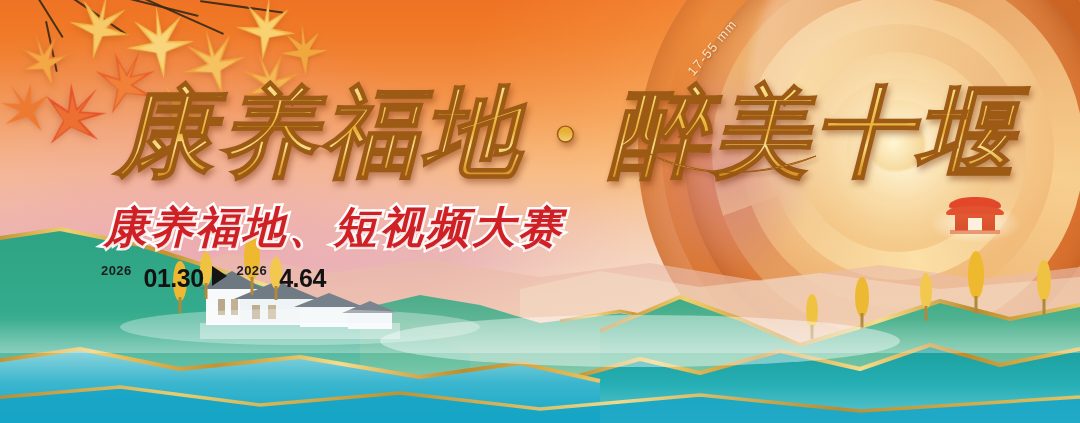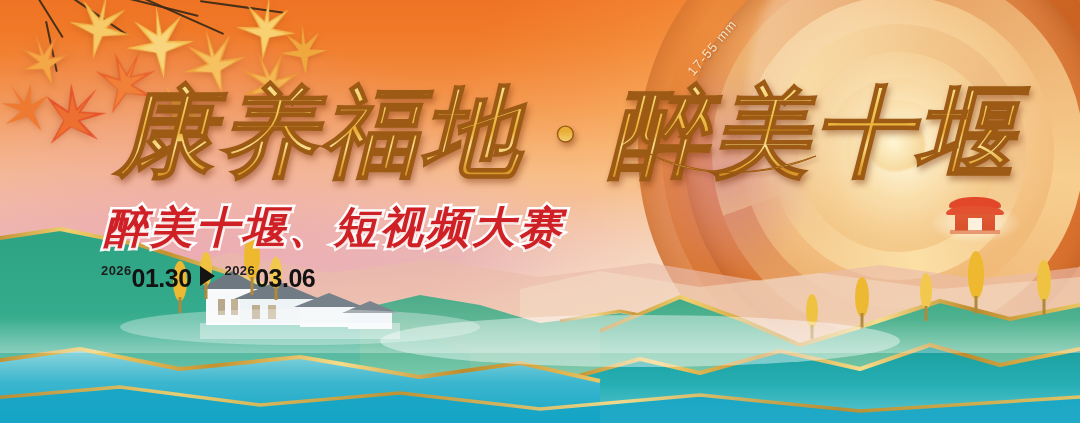--- a/index.html
+++ b/index.html
@@ -133,21 +133,21 @@
     font-size:43px;font-weight:700;font-style:italic;letter-spacing:3px;
     color:#cf2026;
     -webkit-text-stroke:5px #ffffff;paint-order:stroke fill;
     text-shadow:0 2px 3px rgba(180,40,30,.20);
     white-space:nowrap;}
 
   
   .dates{position:absolute;left:99px;top:264px;display:flex;align-items:flex-end;gap:7px;}
   .dblock{display:flex;line-height:1;}
   .dyear{font-size:13px;font-weight:700;color:#1d1d1d;letter-spacing:.4px;margin-left:2px;}
-  .dday{font-size:25px;font-weight:700;color:#121212;letter-spacing:-.5px;margin-top:2px;}
+  .dday{font-size:25px;font-weight:700;color:#121212;letter-spacing:-.5px;margin-top:2px;margin-left:12px;}
   .arrow{width:0;height:0;margin:0 1px 5px 1px;
     border-left:15px solid #141414;border-top:10px solid transparent;
     border-bottom:10px solid transparent;}
 
   
   .orgs{position:absolute;left:264px;top:265px;width:520px;}
   .orgline{font-size:13px;color:#2a2220;letter-spacing:.6px;line-height:21px;
     white-space:nowrap;text-shadow:0 1px 2px rgba(255,250,240,.85);}
 </style>
 </head>
@@ -415,30 +415,30 @@
       </defs>
       <text class="title-text" x="0" y="88" fill="url(#goldText)" stroke="#9c5a14" stroke-width="1.4" style="filter:drop-shadow(2px 4px 3px rgba(120,48,10,.45));">康养福地 · 醉美十堰</text>
     </svg>
   </div>
   <div class="flourish">
     <svg width="176" height="40" viewBox="0 0 176 40">
       <path d="M4 6 C40 26, 96 34, 170 8 C120 30, 56 30, 4 6 Z" fill="url(#goldText)" stroke="#9c5a14" stroke-width="1" style="filter:drop-shadow(2px 3px 2px rgba(120,48,10,.4));"></path>
     </svg>
   </div>
 
-  <div class="subtitle">醉美十堰、短视频大赛</div>
+  <div class="subtitle">康养福地、短视频大赛</div>
 
   <div class="dates">
     <div class="dblock">
       <span class="dyear">2026</span>
       <span class="dday">01.30</span>
     </div>
     <div class="arrow"></div>
     <div class="dblock">
       <span class="dyear">2026</span>
-      <span class="dday">03.06</span>
+      <span class="dday">4.64</span>
     </div>
   </div>
 
   <div class="orgs">
   </div>
 
 </div>
 
 </body></html>

